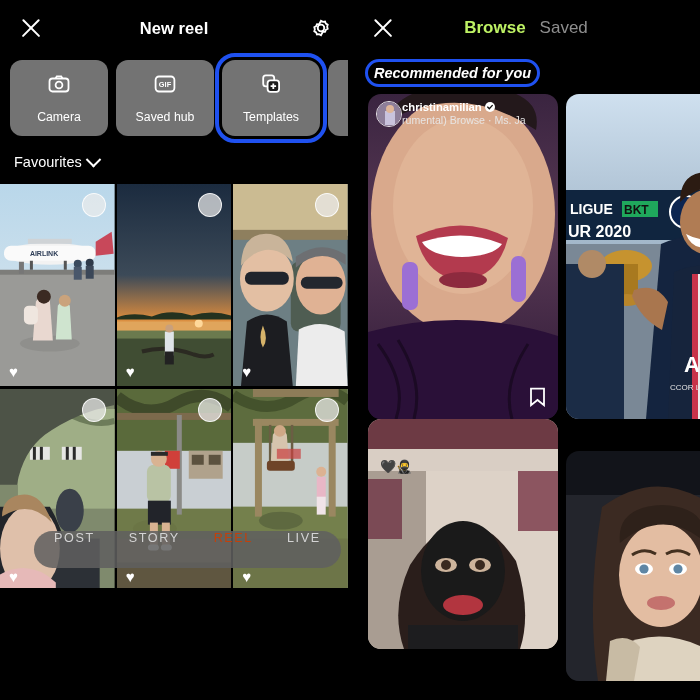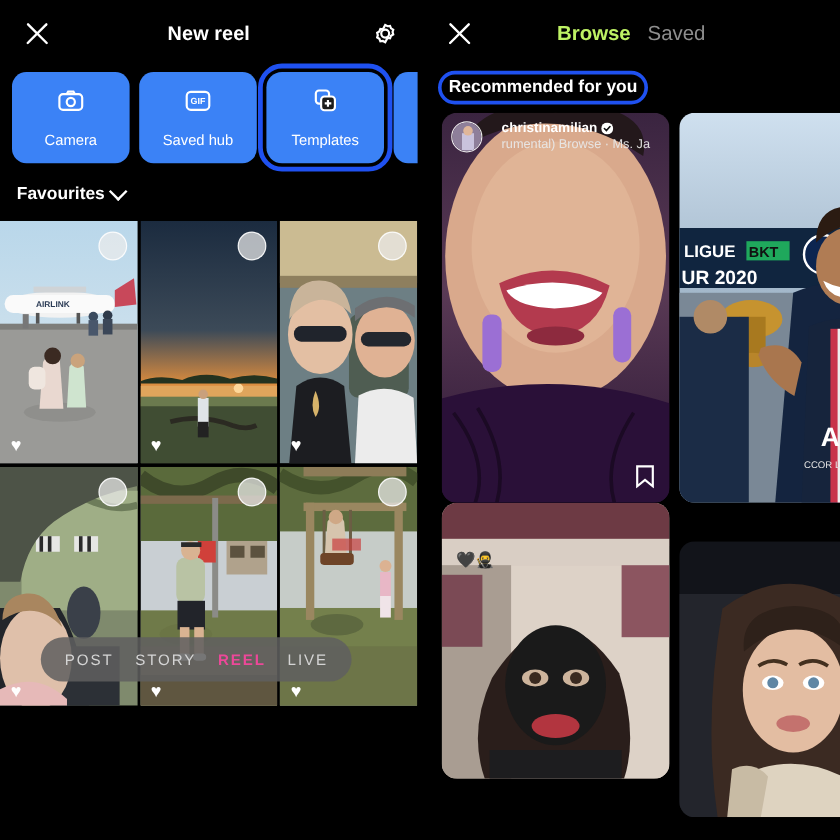--- a/index.html
+++ b/index.html
@@ -39,33 +39,33 @@
     width: 22px; height: 22px; cursor: pointer;
   }
 
   
   .tiles {
     display: flex; gap: 8px; padding: 0 10px; margin-top: 4px;
     position: relative;
   }
   .tile {
     width: 98px; height: 76px; flex: 0 0 98px;
-    background: #3b82f6; border-radius: 12px;
+    background: #737373; border-radius: 12px;
     display: flex; flex-direction: column; align-items: center; justify-content: center;
     gap: 14px; cursor: pointer;
   }
   .tile-label { color: #fff; font-size: 12.3px; }
   .tile-ico { width: 24px; height: 24px; display: block; }
   .tile.highlighted { outline: 4px solid #1f51f0; outline-offset: 3px; border-radius: 13px; }
 
   .fav-row {
     display: flex; align-items: center; gap: 6px;
     padding: 0 14px; height: 44px; margin-top: 4px; cursor: pointer;
   }
-  .fav-label { color: #fff; font-size: 14.5px; font-weight: bold; }
+  .fav-label { color: #fff; font-size: 14.5px; font-weight: normal; }
   .chev { width: 11px; height: 11px; border-right: 2px solid #fff; border-bottom: 2px solid #fff;
           transform: rotate(45deg) translate(-2px,-2px); }
 
   
   .grid {
     display: grid; grid-template-columns: repeat(3, 1fr);
     gap: 2px; width: 348px;
   }
   .cell { position: relative; width: 100%; height: 203px; overflow: hidden; }
   .sel-circle {
@@ -77,53 +77,53 @@
     position: absolute; left: 9px; bottom: 9px; width: 14px; height: 13px;
     color: #fff; font-size: 15px; line-height: 13px;
   }
   .ph { position: absolute; inset: 0; }
 
   
   .mode-pill {
     position: absolute; left: 34px; bottom: 20px;
     height: 37px; padding: 0 20px; border-radius: 20px;
     background: rgba(96,96,96,.86);
-    display: flex; align-items: center; gap: 18px;
+    display: flex; gap: 34px;
   }
   .mode-item {
     color: #d4d4d4; font-size: 12.6px; letter-spacing: 1.6px; cursor: pointer;
   }
-  .mode-item.active { color: #ec4899; font-weight: bold; }
+  .mode-item.active { color: #c2410c; font-weight: normal; }
 
   
   .panel-right {
     position: relative; width: 348px; height: 700px;
     margin-left: 4px; background: #000; overflow: hidden;
   }
   .r-header { position: relative; height: 56px; display: flex; align-items: center; justify-content: center; gap: 14px; }
   .r-tab { font-size: 17px; cursor: pointer; }
   .r-tab.active { color: #bef264; font-weight: bold; }
   .r-tab.inactive { color: #8e8e8e; font-weight: normal; }
 
   .sec-head { padding: 6px 16px 10px; }
   .sec-title {
     display: inline-block; color: #fff; font-size: 14.5px; font-weight: bold;
     padding: 3px 6px;
   }
-  .sec-title.highlighted { outline: 3.5px solid #1f51f0; border-radius: 16px; }
+  .sec-title.highlighted { outline: 3.5px solid #1f51f0; border-radius: 16px; font-style: italic; }
 
   .rail { display: flex; gap: 8px; padding-left: 16px; }
   .rcard {
     position: relative; flex: 0 0 auto; border-radius: 13px; overflow: hidden;
   }
   .rcard.c1 { width: 190px; height: 325px; }
   .rcard.c2 { width: 190px; height: 325px; }
   .card-top {
     position: absolute; left: 0; right: 0; top: 0; padding: 7px 8px;
-    display: flex; align-items: flex-start; gap: 16px; z-index: 3;
+    display: flex; align-items: flex-start; gap: 0; z-index: 3;
   }
   .avatar {
     width: 26px; height: 26px; border-radius: 50%; flex: 0 0 26px;
     border: 1.4px solid rgba(255,255,255,.9); overflow: hidden; position: relative;
   }
   .card-meta { min-width: 0; }
   .uname { color: #fff; font-size: 11.3px; font-weight: bold; display: flex; align-items: center; gap: 3px; white-space: nowrap; }
   .verified { width: 10px; height: 10px; flex: 0 0 10px; }
   .music { color: #e8e8e8; font-size: 10.6px; white-space: nowrap; margin-top: 1px; opacity: .95; }
   .bookmark { position: absolute; right: 12px; bottom: 12px; width: 17px; height: 20px; z-index: 3; cursor: pointer; }

